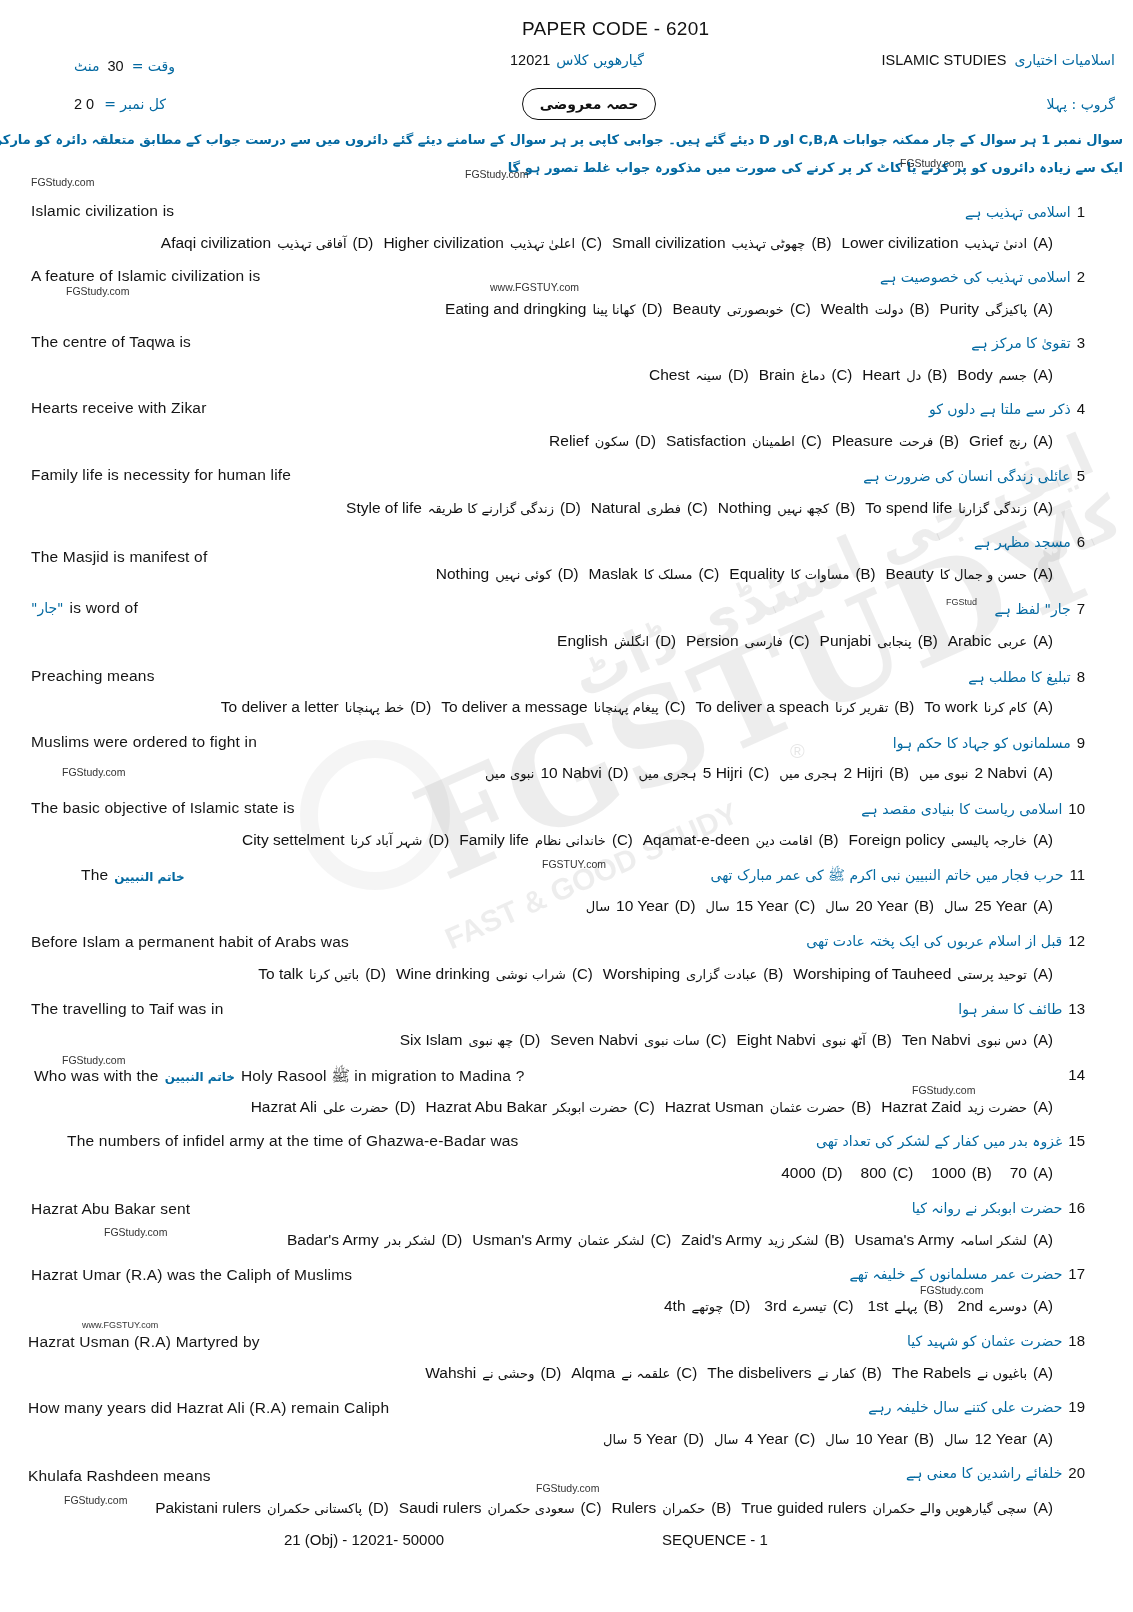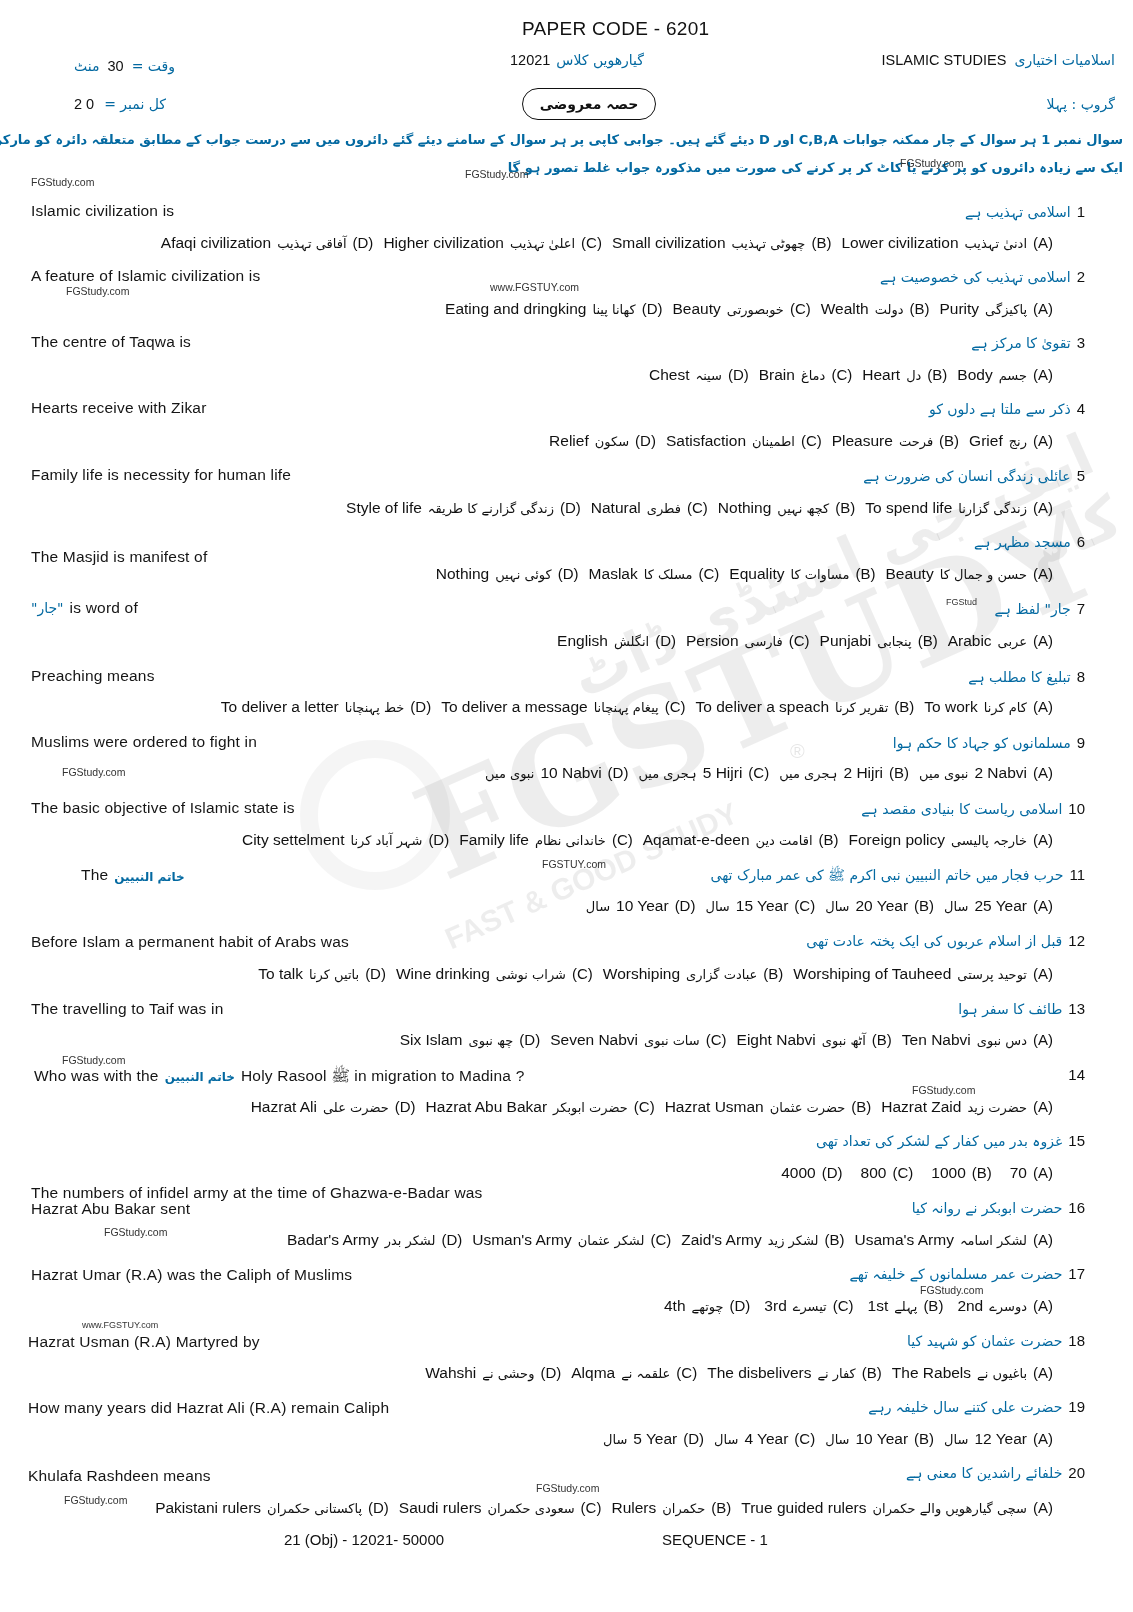--- a/index.html
+++ b/index.html
@@ -502,21 +502,21 @@
       <span class="opt-ur">حضرت ابوبکر</span>
       <span class="opt-en">Hazrat Abu Bakar</span>
     </div>
   <div class="opt">
       <span class="opt-letter">(D)</span>
       <span class="opt-ur">حضرت علی</span>
       <span class="opt-en">Hazrat Ali</span>
     </div>
 </div>
 
-<div class="q-en en" style="top:1184px;">The numbers of infidel army at the time of Ghazwa-e-Badar was</div>
+<div class="q-en en" style="top:1132px;margin-left:36px;">The numbers of infidel army at the time of Ghazwa-e-Badar was</div>
 <div class="q-ur" style="top:1132px;">
   <span class="q-num">15</span>
     <span class="ur">غزوہ بدر میں کفار کے لشکر کی تعداد تھی</span>
 </div>
 <div class="opts" style="top:1164px; gap:18px;">
   <div class="opt">
       <span class="opt-letter">(A)</span>
       <span class="opt-en">70</span>
     </div>
   <div class="opt">

